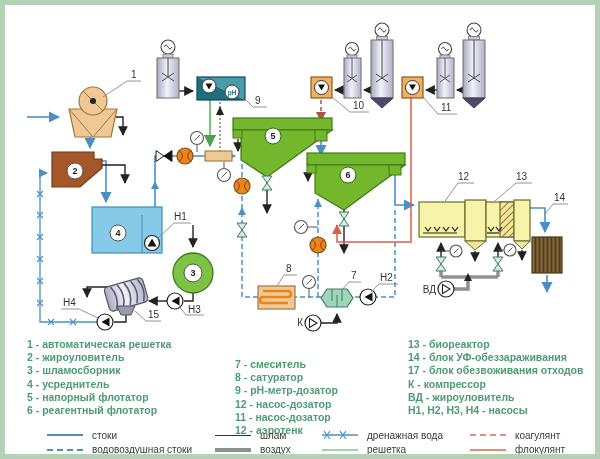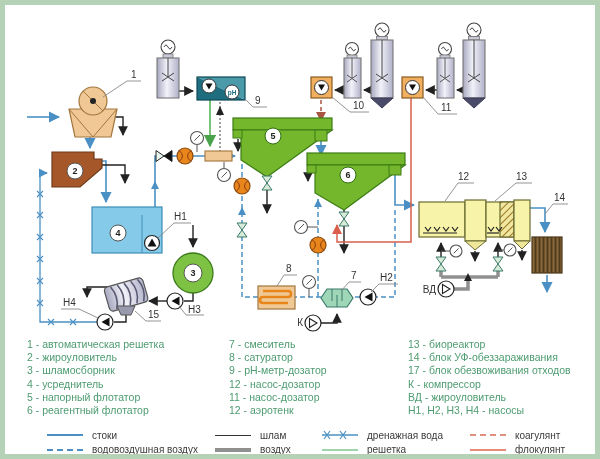--- a/index.html
+++ b/index.html
@@ -1,20 +1,20 @@
 <!DOCTYPE html>
 <html><head>
 <meta charset="utf-8">
 <style>
   html,body{margin:0;padding:0;background:#eef3ee;font-family:"Liberation Sans",sans-serif;}
   #stage{position:relative;width:600px;height:459px;background:#fff;border:5px solid #b5d2b7;box-sizing:border-box;overflow:hidden;}
   #diagram{position:absolute;left:0;top:0;}
   
-  .eq-col{position:absolute;top:333px;font-size:10.5px;line-height:13.2px;color:#4d9b70;white-space:nowrap;}
-  #eq1{left:22px;} #eq2{left:224px;} #eq3{left:403px;}
+  .eq-col{position:absolute;top:333px;font-size:10.5px;line-height:13.2px;color:#4d9b70;white-space:nowrap;font-weight:bold;}
+  #eq1{left:22px;} #eq2{left:230px;margin-top:20px;} #eq3{left:403px;}
   
   #line-legend{position:absolute;left:42px;top:424px;display:grid;grid-template-columns:168px 107px 148px auto;row-gap:3px;font-size:10px;color:#3a3a3a;}
   .ll-cell{display:flex;align-items:center;white-space:nowrap;}
   .sw{display:inline-block;width:36px;margin-right:9px;flex:0 0 36px;}
   .sw-line{height:0;}
   .sw-stoki{border-top:2px solid #4a90c4;}
   .sw-shlam{border-top:1.5px solid #333;}
   .sw-koag{border-top:2px dashed #e09080;}
   .sw-vvs{border-top:2px dashed #4a90c4;}
   .sw-vozduh{border-top:4px solid #909090;}
@@ -416,21 +416,21 @@
             <path d="M2,2 l6,8 M8,2 l-6,8 M18,2 l6,8 M24,2 l-6,8" stroke="#4a90c4" stroke-width="1.2"></path>
           </svg></span>
     <span>дренажная вода</span>
   </div>
   <div class="ll-cell">
     <span class="sw sw-line sw-koag"></span>
     <span>коагулянт</span>
   </div>
   <div class="ll-cell">
     <span class="sw sw-line sw-vvs"></span>
-    <span>водовоздушная воздух</span>
+    <span>водовоздушная стоки</span>
   </div>
   <div class="ll-cell">
     <span class="sw sw-line sw-vozduh"></span>
     <span>воздух</span>
   </div>
   <div class="ll-cell">
     <span class="sw sw-line sw-shchel"></span>
     <span>решетка</span>
   </div>
   <div class="ll-cell">

